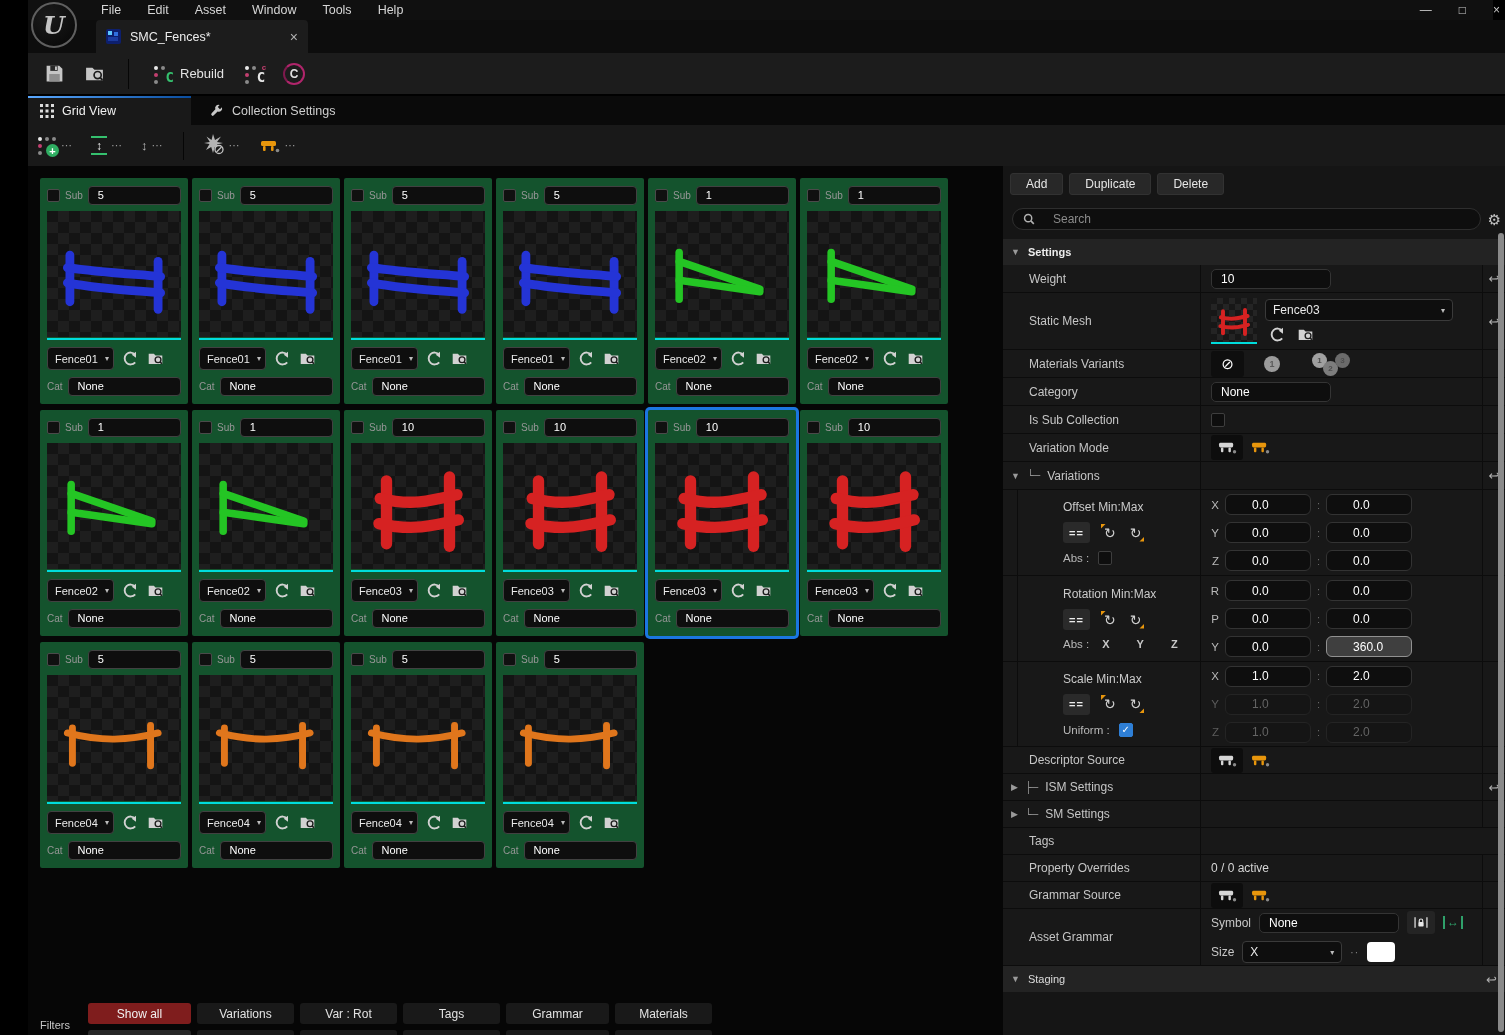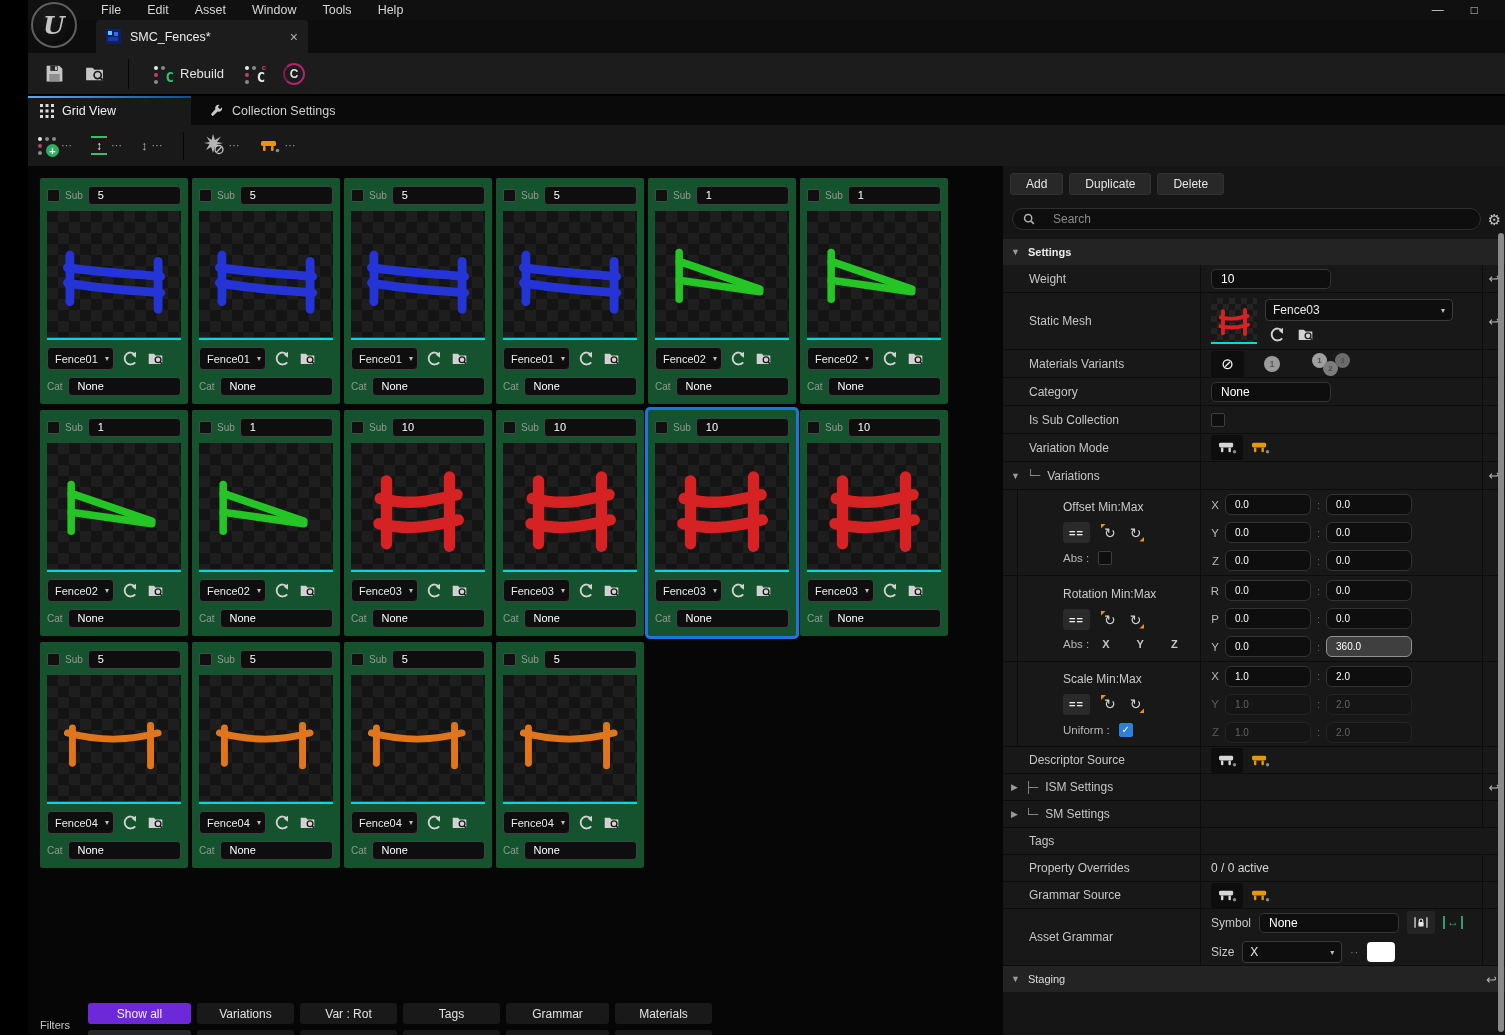--- a/index.html
+++ b/index.html
@@ -1,21 +1,21 @@
 <!DOCTYPE html>
 <html><head>
 <meta charset="utf-8">
 <style>
   html,body{margin:0;padding:0;background:#000;}
   .screen{position:relative;width:1505px;height:1035px;background:#000;overflow:hidden;
           font-family:"Liberation Sans",sans-serif;color:#d0d0d0;-webkit-font-smoothing:antialiased;}
   .screen *{box-sizing:border-box;}
 
   
-  .menubar{position:absolute;left:28px;top:0;right:0;height:20px;background:#101010;display:flex;align-items:flex-end;}
+  .menubar{position:absolute;left:28px;top:0;right:12px;height:20px;background:#101010;display:flex;align-items:flex-end;}
   .menu-items{display:flex;margin-left:60px;}
   .menu-item{padding:0 13px;font-size:12.5px;color:#d6d6d6;line-height:20px;cursor:default;}
   .win-controls{position:absolute;right:0;top:0;height:20px;display:flex;align-items:center;gap:27px;color:#c9c9c9;padding-right:0;}
   .win-controls span{font-size:12px;line-height:20px;}
   .wc-close{margin-right:-7px;font-size:15px;}
 
   .logo{position:absolute;left:31px;top:2px;width:46px;height:46px;border-radius:50%;background:radial-gradient(circle at 35% 30%,#1b1b1b,#060606);
         border:2px solid #5f5f5f;display:flex;align-items:center;justify-content:center;z-index:9;}
   .logo span{font-family:"DejaVu Serif",serif;font-style:italic;font-weight:bold;font-size:25px;color:#c4c4c4;}
 
@@ -86,21 +86,21 @@
   .chev{font-size:8px;color:#bdbdbd;}
   .cicon{width:17px;height:17px;color:#d2d2d2;}
   .cat-row{margin-top:6px;}
 
   
   .filterbar{position:absolute;left:0;right:0;bottom:0;height:36px;background:#060606;}
   .filters-label{position:absolute;left:12px;bottom:4px;font-size:11px;color:#c6c6c6;}
   .fb-row{position:absolute;left:60px;bottom:11px;display:flex;gap:6px;}
   .fb-row2{position:absolute;left:60px;bottom:-16px;display:flex;gap:6px;}
   .fb{height:21px;border-radius:3px;background:#191919;color:#e2e2e2;font-size:12px;display:flex;align-items:center;justify-content:center;}
-  .fb.active{background:#6d28d9;color:#f2f2f2;}
+  .fb.active{background:#7f1d1d;color:#f2f2f2;}
   .fb.part{background:#262626;color:#cfcfcf;}
   .fbw1{width:103px;}.fbw2{width:97px;}.fbw3{width:97px;}.fbw4{width:97px;}.fbw5{width:103px;}.fbw6{width:97px;}
 
   
   .details{position:absolute;left:1003px;top:166px;right:0;bottom:0;background:#151515;overflow:hidden;}
   .actions{display:flex;gap:6px;margin:7px 0 0 7px;}
   .act{height:22px;padding:0 15px;background:#282828;border:1px solid #323232;border-radius:3px;color:#e6e6e6;font-size:12px;display:flex;align-items:center;}
   .searchbar{position:relative;margin:13px 24px 0 9px;height:22px;background:#0e0e0e;border:1px solid #2e2e2e;border-radius:11px;
              display:flex;align-items:center;padding:0 10px;gap:18px;}
   .searchbar svg{width:12px;height:12px;}
@@ -162,22 +162,22 @@
   .eq-btn{width:27px;height:21px;background:#2a2a2a;border-radius:3px;color:#ececec;font-size:11px;font-weight:bold;
           display:flex;align-items:center;justify-content:center;letter-spacing:1px;}
   .rnd{position:relative;color:#d0d0d0;font-size:14px;line-height:1;}
   .rnd.r1::before{content:"";position:absolute;left:-3px;top:-2px;width:5px;height:5px;background:#e8960c;clip-path:polygon(0 0,100% 0,0 100%);}
   .rnd.r2::after{content:"";position:absolute;right:-3px;bottom:-2px;width:5px;height:5px;background:#e8960c;clip-path:polygon(100% 0,100% 100%,0 100%);}
   .blk-abs{display:flex;align-items:center;gap:9px;font-size:11.5px;color:#b8b8b8;}
   .abs-axes{display:flex;gap:27px;font-size:11px;font-weight:bold;color:#c8c8c8;margin-left:4px;}
   .blk-r{flex-direction:column;align-items:stretch;justify-content:center;gap:7px;padding-left:6px;}
   .mmrow{display:flex;align-items:center;gap:6px;}
   .mmaxis{width:12px;text-align:right;font-size:11.5px;color:#b9b9b9;}
-  .mm{width:86px;height:21px;background:#0e0e0e;border:1px solid #333;border-radius:6px;color:#fff;font-size:10px;
-      display:flex;align-items:center;padding:0 9px;}
+  .mm{width:86px;height:21px;background:#0e0e0e;border:1px solid #333;border-radius:6px;color:#fff;font-size:12px;
+      display:flex;align-items:center;padding:0 26px;}
   .mmcolon{color:#666;font-size:11px;}
   .mmrow.muted .mmaxis{color:#5c5c5c;}
   .mmrow.muted .mm{color:#646464;background:#151515;border-color:#242424;}
   .mm.editing{background:#3f3f3f;border-color:#919191;}
 
   
   .tagtext{font-size:12px;color:#d6d6d6;}
   .plus-ico{font-size:16px;color:#cfcfcf;margin-left:62px;}
   .trash-ico svg{width:15px;height:16px;color:#cfcfcf;}
   .ag-cell{flex-direction:column;align-items:stretch;justify-content:center;gap:7px;}

